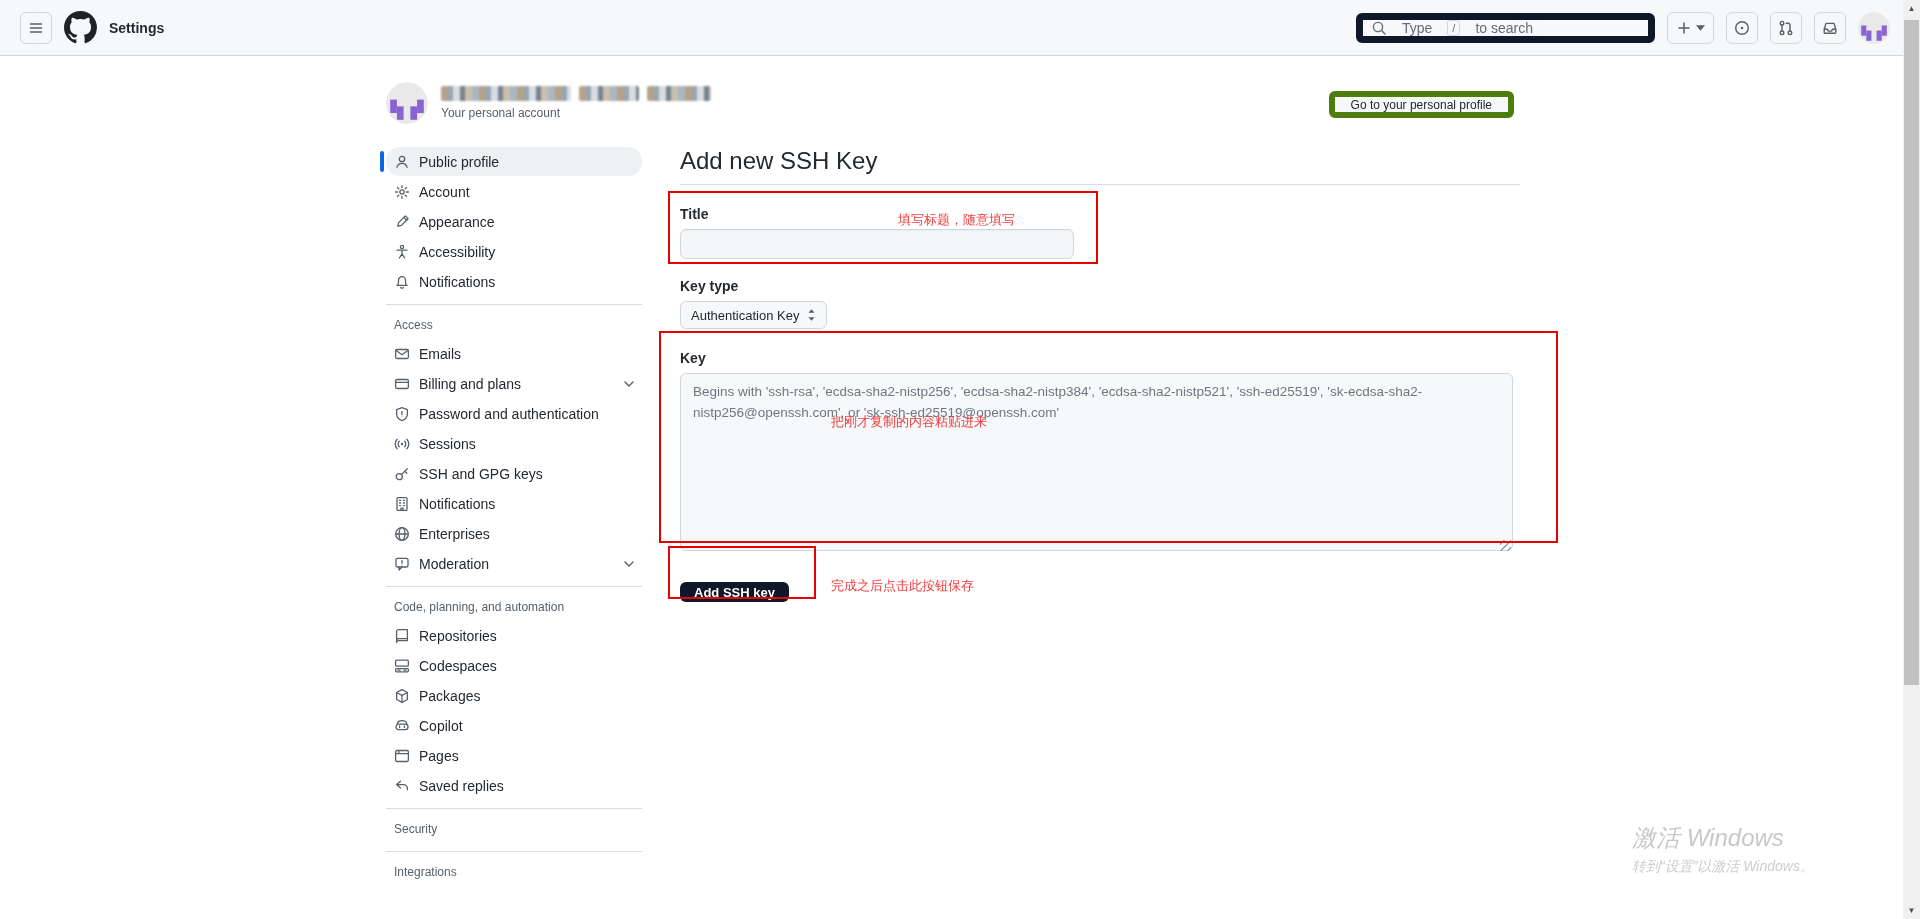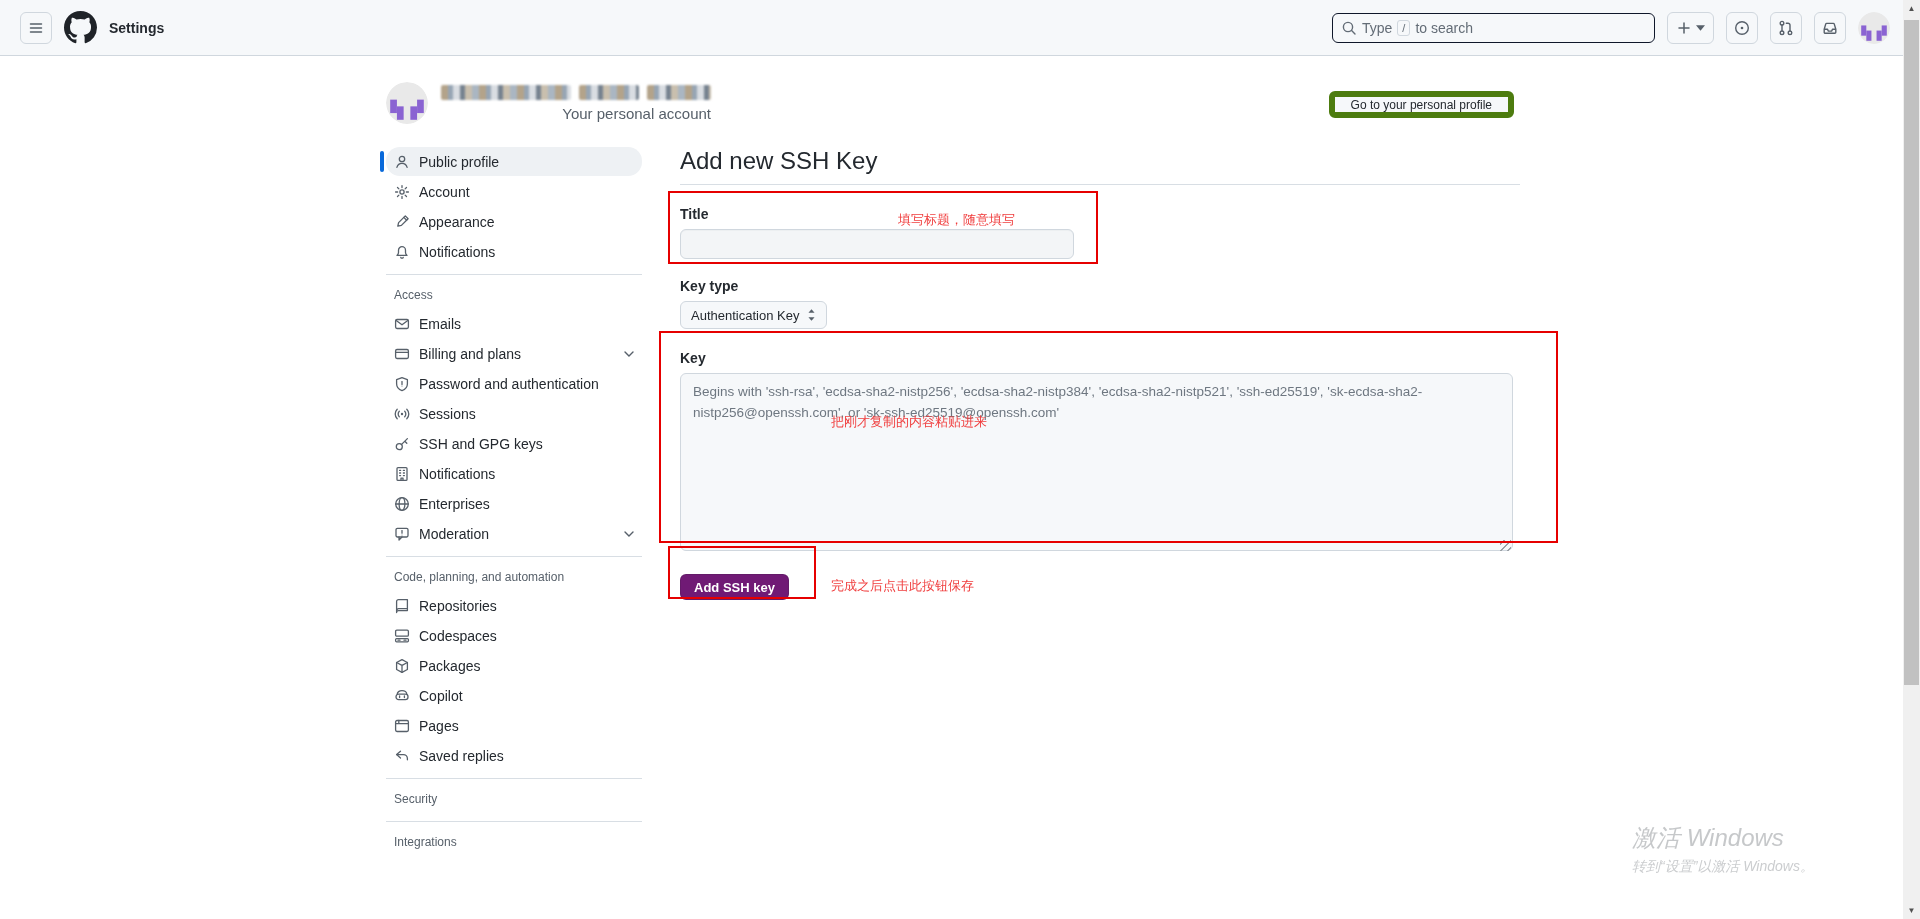--- a/index.html
+++ b/index.html
@@ -15,22 +15,22 @@
   }
   .icon-btn {
     height: 32px; min-width: 32px; border: 1px solid #d0d7de; border-radius: 6px;
     background: transparent; display: flex; align-items: center; justify-content: center;
     gap: 4px; cursor: pointer; color: #57606a;
   }
   .logo-btn { border: none; background: transparent; padding: 0; min-width: 32px; }
   .hdr-title { font-size: 14px; font-weight: 700; color: #24292f; }
   .hdr-spacer { flex: 1; }
   .search-box {
-    width: 323px; height: 30px; border: 1px solid #0f172a; border-radius: 6px;
-    background: #f6f8fa; display: flex; align-items: center; gap: 5px;
+    width: 299px; height: 30px; border: 7px solid #0f172a; border-radius: 6px;
+    background: #f6f8fa; display: flex; align-items: center; gap: 15px;
     padding: 0 8px; color: #636c76; font-size: 14px; cursor: text;
   }
   .slash-key {
     border: 1px solid #d0d7de; border-radius: 3px; font-size: 11px; line-height: 14px;
     padding: 0 4px; color: #636c76; background: #f6f8fa;
   }
   .avatar-btn { border: none; background: transparent; min-width: 32px; padding: 0; border-radius: 50%; }
   .identicon { border-radius: 50%; display: block; }
   
   .scrollbar {
@@ -47,21 +47,21 @@
   .profile-row { display: flex; align-items: center; position: relative; margin-bottom: 23px; }
   .profile-names { margin-left: 13px; }
   .redacted-row { display: flex; gap: 8px; margin-bottom: 5px; }
   .redacted {
     height: 15px; border-radius: 2px; filter: blur(1.2px);
     background: repeating-linear-gradient(90deg,
       #b3a38a 0 7px, #97a5b4 7px 12px, #d9dde2 12px 19px,
       #76828f 19px 24px, #c9bfae 24px 31px, #aab6c2 31px 38px);
   }
   .r1 { width: 130px; } .r2 { width: 60px; } .r3 { width: 64px; }
-  .profile-subtitle { font-size: 15px; color: #57606a; text-align: right; }
+  .profile-subtitle { font-size: 12px; color: #57606a; }
   .goto-profile-btn {
     position: absolute; right: 6px; top: 9px; height: 27px; padding: 0 16px;
     background: #f6f8fa; border: 6px solid #4d7c0f; border-radius: 6px;
     font-size: 12px; color: #24292f; cursor: pointer;
     font-family: "Liberation Sans", sans-serif;
   }
   .body-row { display: flex; }
   
   .sidebar { width: 256px; flex-shrink: 0; position: relative; }
   .nav-item {
@@ -103,21 +103,21 @@
     width: 833px; height: 178px; border: 1px solid #d0d7de; border-radius: 6px;
     background: #f6f8fa; padding: 8px 12px; font-size: 13.5px; line-height: 1.55;
     color: #24292f; resize: none; outline: none; font-family: "Liberation Sans", sans-serif;
   }
   .key-textarea::placeholder { color: #6e7781; opacity: 1; }
   .resize-grip {
     position: absolute; right: 2px; bottom: 4px; width: 11px; height: 11px; pointer-events: none;
     background: repeating-linear-gradient(315deg, transparent 0 2px, #9aa0a6 2px 3px, transparent 3px 5px);
   }
   .submit-btn {
-    margin-top: 19px; height: 26px; padding: 0 13px; background: #701a75; color: #ffffff;
+    margin-top: 27px; height: 20px; padding: 0 13px; background: #0f172a; color: #ffffff;
     font-size: 13px; font-weight: 700; border: 1px solid rgba(31,35,40,.15);
     border-radius: 6px; cursor: pointer; font-family: "Liberation Sans", sans-serif;
   }
   
   .anno-box { position: absolute; border: 2px solid #e60000; pointer-events: none; z-index: 20; }
   .box-title { left: -12px; top: 44px; width: 430px; height: 73px; }
   .box-key { left: -21px; top: 184px; width: 899px; height: 212px; }
   .box-submit { left: -12px; top: 399px; width: 148px; height: 53px; }
   .anno-note { position: absolute; color: #f03e3e; font-size: 13px; z-index: 21; pointer-events: none; }
   .note-title { left: 218px; top: 64px; }
@@ -247,20 +247,27 @@
       </a>
       <a class="nav-item">
         <svg class="nic" width="16" height="16" viewBox="0 0 16 16">
             <path d="M11.3 1.9l2.8 2.8-6.7 6.7-3.6.8.8-3.6z"></path>
             <path d="M9.8 3.4l2.8 2.8"></path>
           </svg>
         <span>Appearance</span>
       </a>
       <a class="nav-item">
         <svg class="nic" width="16" height="16" viewBox="0 0 16 16">
+            <circle cx="8" cy="3" r="1.6"></circle>
+            <path d="M3 6.2h10M8 6.2v3.6M8 9.8l-2.6 4.2M8 9.8l2.6 4.2"></path>
+          </svg>
+        <span>Accessibility</span>
+      </a>
+      <a class="nav-item">
+        <svg class="nic" width="16" height="16" viewBox="0 0 16 16">
             <path d="M3 11.4h10c-.8-.8-1.5-1.7-1.5-3V6.2A3.5 3.5 0 0 0 8 2.7a3.5 3.5 0 0 0-3.5 3.5v2.2c0 1.3-.7 2.2-1.5 3z"></path>
             <path d="M6.8 13.4a1.3 1.3 0 0 0 2.4 0"></path>
           </svg>
         <span>Notifications</span>
       </a>
 
       <div class="nav-divider"></div>
       <div class="nav-section-title">Access</div>
 
       <a class="nav-item">

